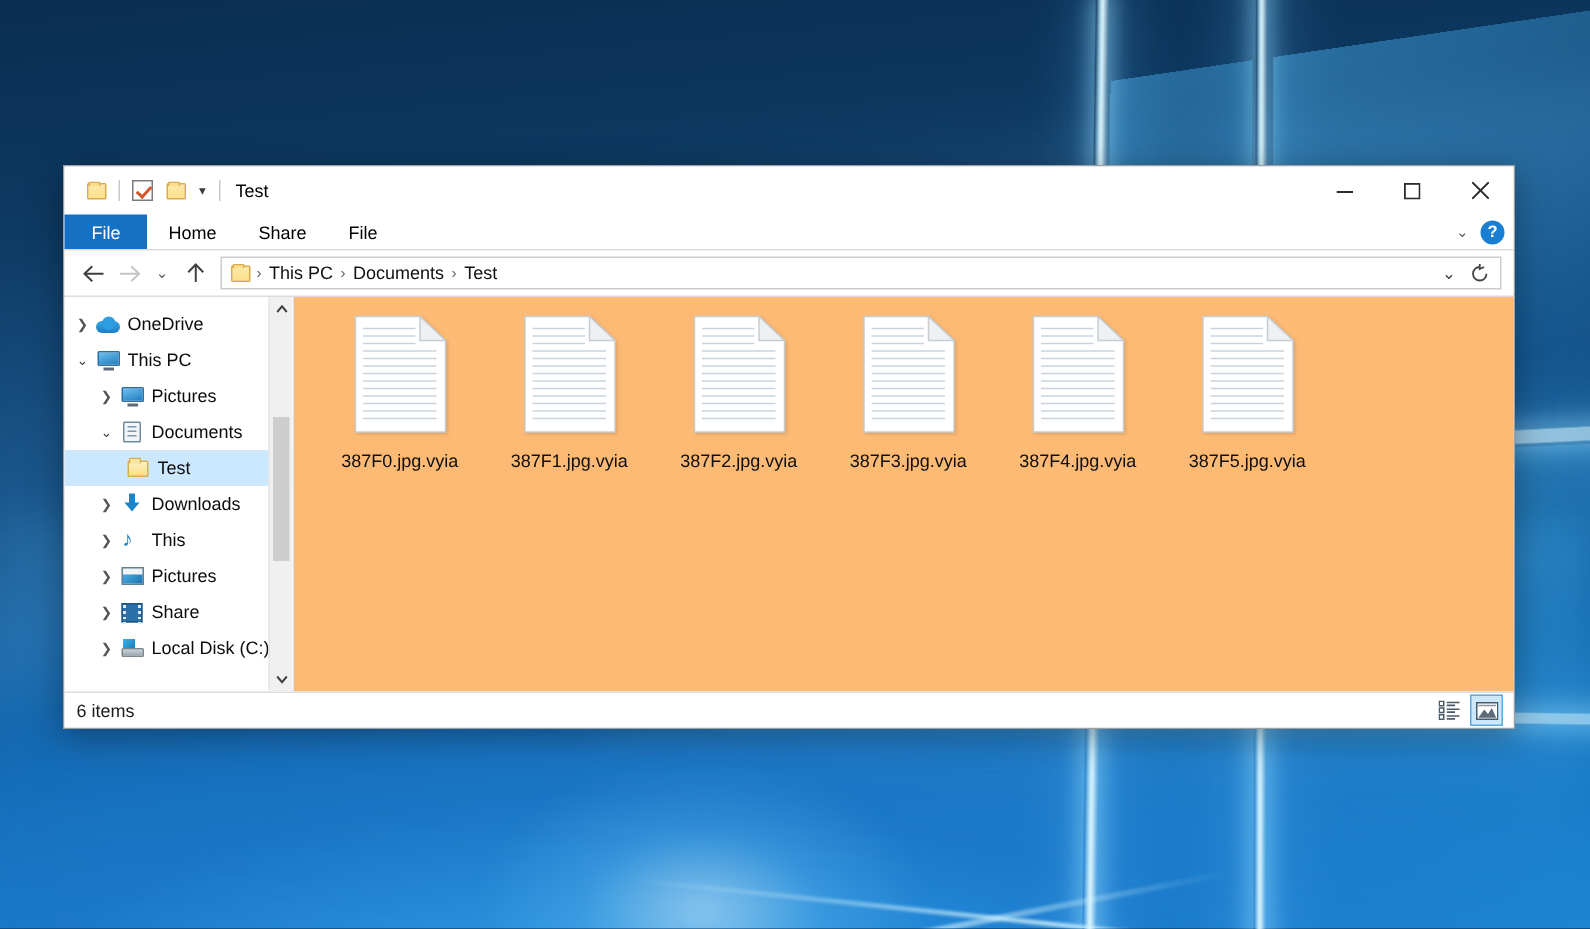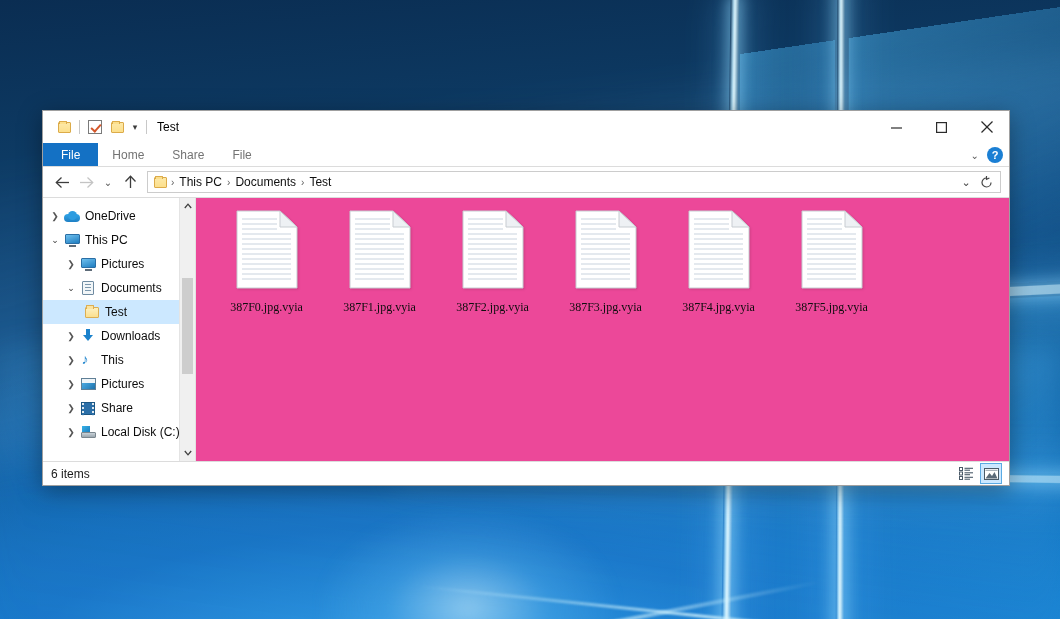--- a/index.html
+++ b/index.html
@@ -157,21 +157,21 @@
   .ribbon {
     height: 24px; flex: 0 0 24px;
     background: #ffffff;
     border-bottom: 1px solid #dcdcdc;
     display: flex; align-items: stretch;
     position: relative;
   }
   .tab {
     padding: 0 14px;
     display: flex; align-items: center;
-    font-size: 12px; color: #737373;
+    font-size: 12px; color: #000000;
   }
   .tab.file {
     background: #1471c4; color: #fff;
     padding: 0 18px;
   }
   .ribbon-right {
     position: absolute; right: 6px; top: 0; height: 24px;
     display: flex; align-items: center; gap: 8px;
   }
   .chev-down { color: #5a5a5a; font-size: 10px; }
@@ -370,26 +370,25 @@
     position: absolute; left: 2px; right: 2px;
     top: 80px; height: 96px;
     background: #cdcdcd;
   }
 
   .vsep { width: 1px; background: #e2e2e2; flex: 0 0 1px; }
 
   
   .content {
     flex: 1;
-    background: #ec4899;
+    background: #fdba74;
     padding: 8px 0 0 14px;
     display: flex; flex-wrap: wrap;
     align-content: flex-start;
     overflow: hidden;
-    font-family: Liberation Serif, serif;
   }
   .file-item {
     width: 113px;
     padding-top: 4px;
     display: flex; flex-direction: column; align-items: center;
   }
   .doc-icon {
     width: 62px; height: 79px;
     position: relative;
     filter: drop-shadow(1px 1px 1px rgba(0,0,0,0.13));

